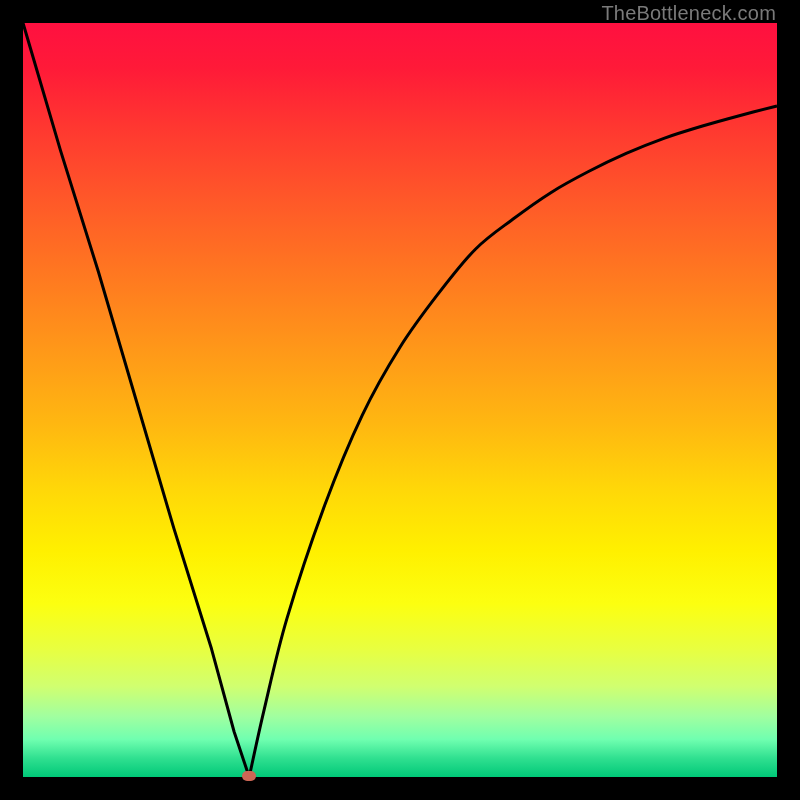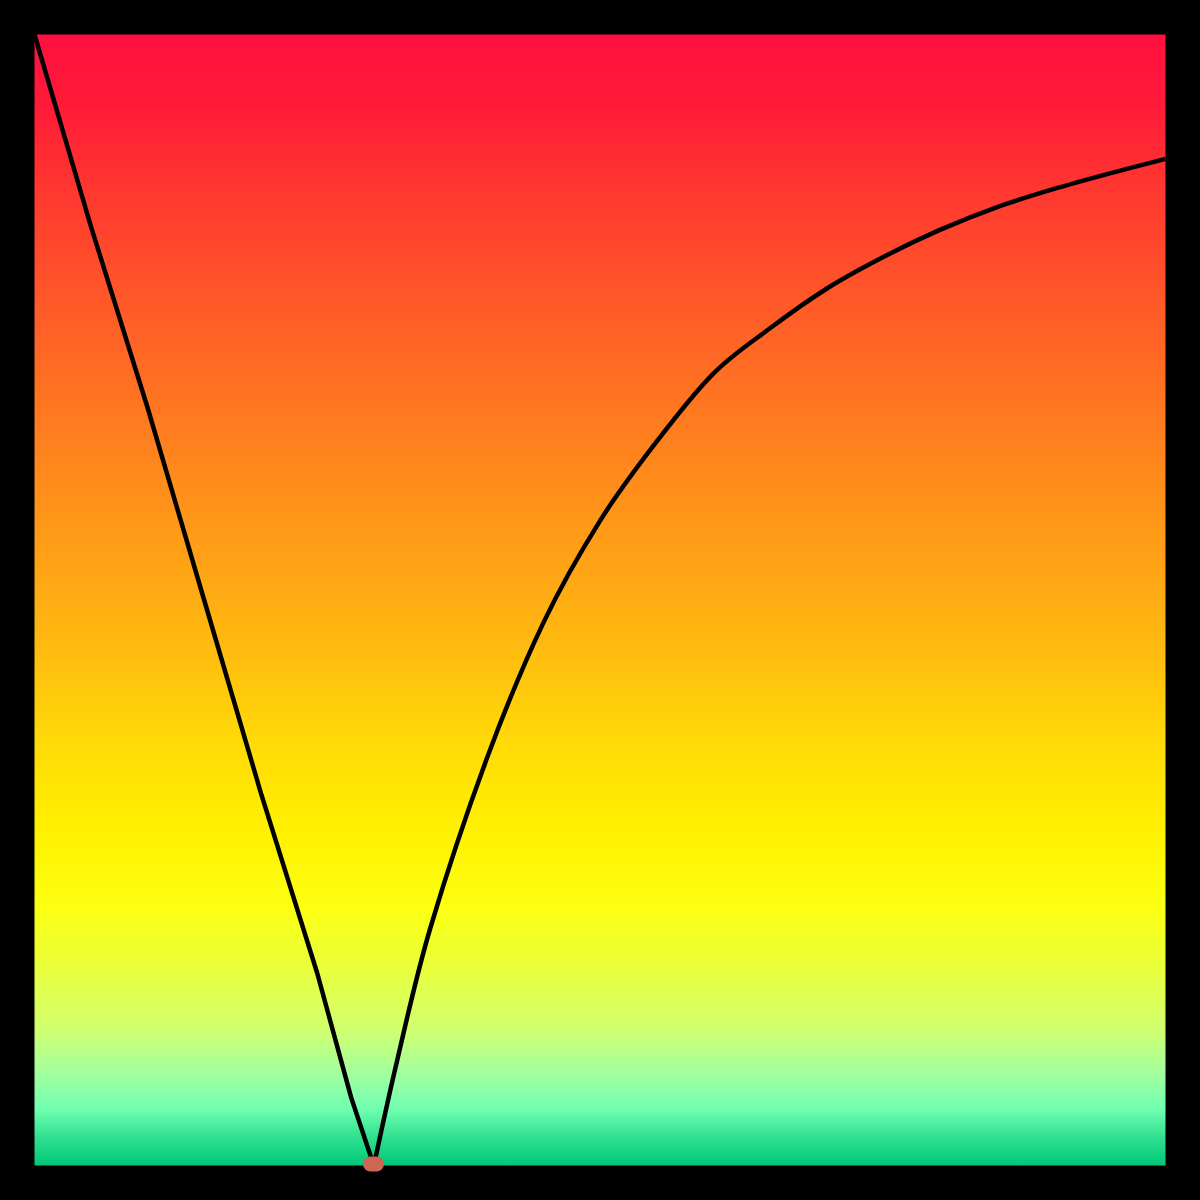--- a/index.html
+++ b/index.html
@@ -72,13 +72,14 @@
 
 <div class="container">
   <div class="plot-area"></div>
 
   <svg class="curve" viewBox="0 0 754 754" preserveAspectRatio="none">
     <path d="M0.00 0.00 L37.70 128.18 L75.40 248.82 L113.10 377.00 L150.80 505.18 L188.50 625.82 L211.12 708.76 L226.20 754.00 L226.20 754.00 C228.71 742.69 235.00 712.53 241.28 686.14 C247.56 659.75 253.85 629.59 263.90 595.66 C273.95 561.73 289.03 516.49 301.60 482.56 C314.17 448.63 326.73 418.47 339.30 392.08 C351.87 365.69 364.43 344.33 377.00 324.22 C389.57 304.11 402.13 287.78 414.70 271.44 C427.27 255.10 439.83 238.77 452.40 226.20 C464.97 213.63 477.53 205.46 490.10 196.04 C502.67 186.61 515.23 177.57 527.80 169.65 C540.37 161.73 552.93 155.07 565.50 148.54 C578.07 142.00 590.63 135.97 603.20 130.44 C615.77 124.91 628.33 119.89 640.90 115.36 C653.47 110.84 666.03 107.07 678.60 103.30 C691.17 99.53 703.73 96.13 716.30 92.74 C728.87 89.35 747.72 84.57 754.00 82.94 " id="curvePath" fill="none" stroke="#000" stroke-width="3" stroke-linejoin="round"></path>
   </svg>
 
   <div class="marker" id="marker" style="left: 242.2px; top: 771px;"></div>
 
+  <div class="watermark">TheBottleneck.com</div>
 </div>
 
 </body></html>

